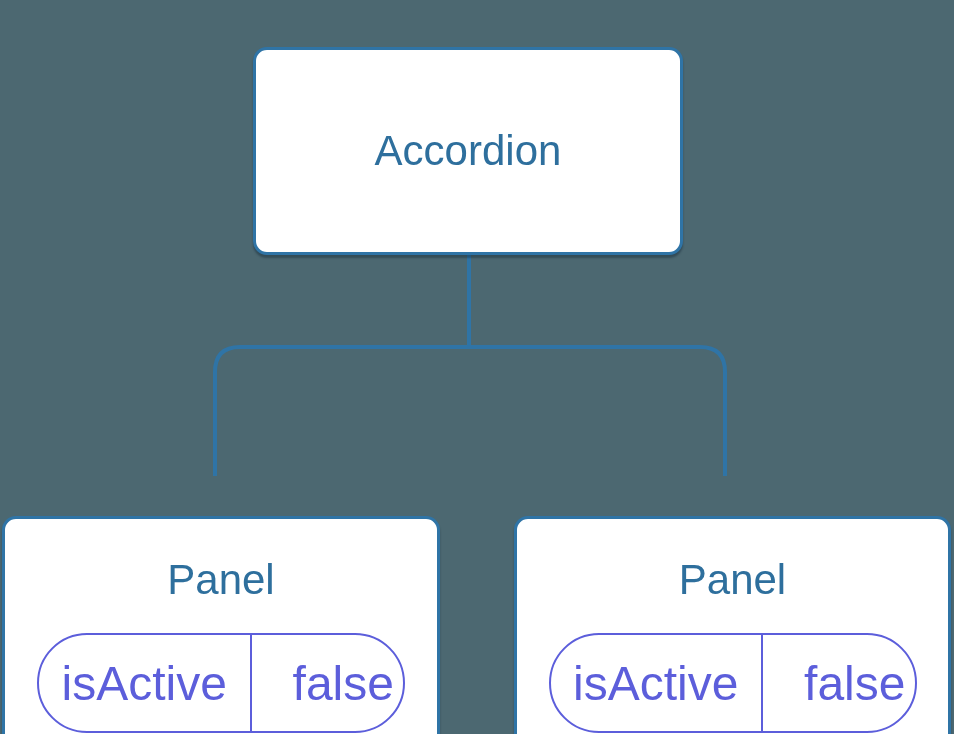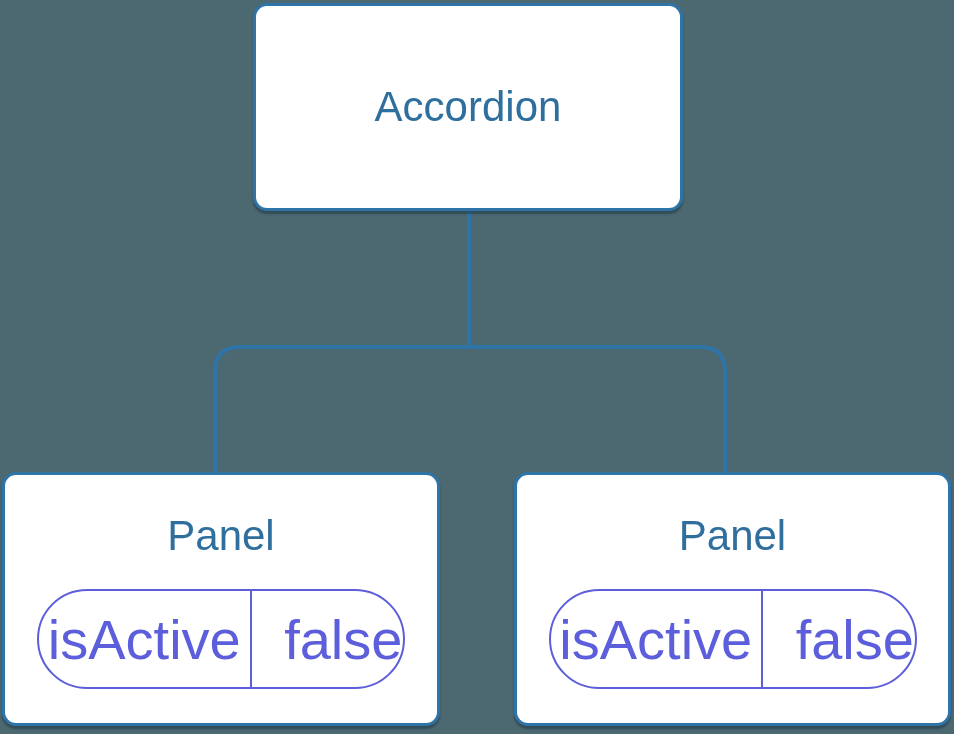--- a/index.html
+++ b/index.html
@@ -30,20 +30,21 @@
     stroke: var(--tree-line);
     stroke-width: 4;
     fill: none;
   }
   .node {
     position: absolute;
     background: var(--node-fill);
     border: 3px solid var(--node-border);
     border-radius: 14px;
     box-shadow: 0 3px 2px rgba(16, 34, 51, 0.40);
+    margin-top: 44px;
   }
   .root-node {
     left: 253px; top: 3px;
     width: 430px; height: 208px;
     display: flex;
     align-items: center;
     justify-content: center;
   }
   .root-label {
     font-size: 42px;
@@ -69,21 +70,21 @@
     top: 114px;
     left: 50%;
     transform: translateX(-50%);
     width: 368px;
     height: 100px;
     border: 2px solid var(--state-accent);
     border-radius: 50px;
     display: flex;
     overflow: hidden;
     color: var(--state-accent);
-    font-size: 56px;
+    font-size: 48px;
   }
   .state-name {
     flex: 0 0 58.4%;
     display: flex;
     align-items: center;
     justify-content: center;
     border-right: 2px solid var(--state-accent);
   }
   .state-value {
     flex: 1 1 auto;

